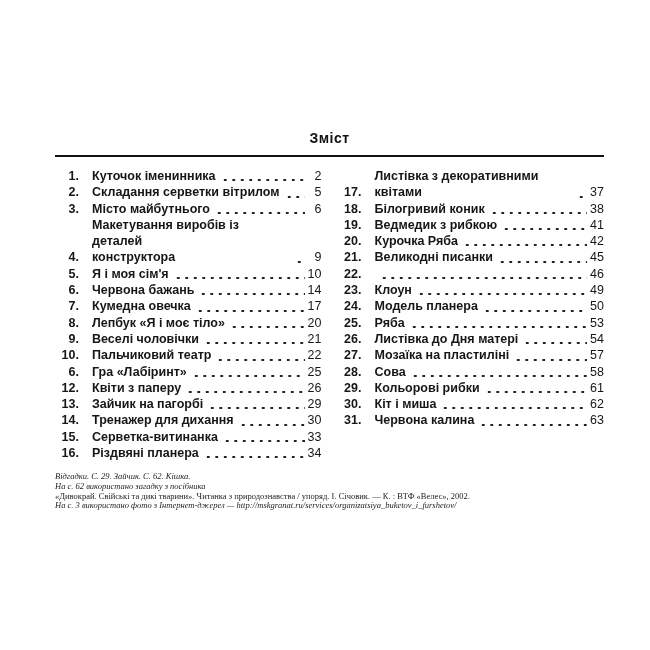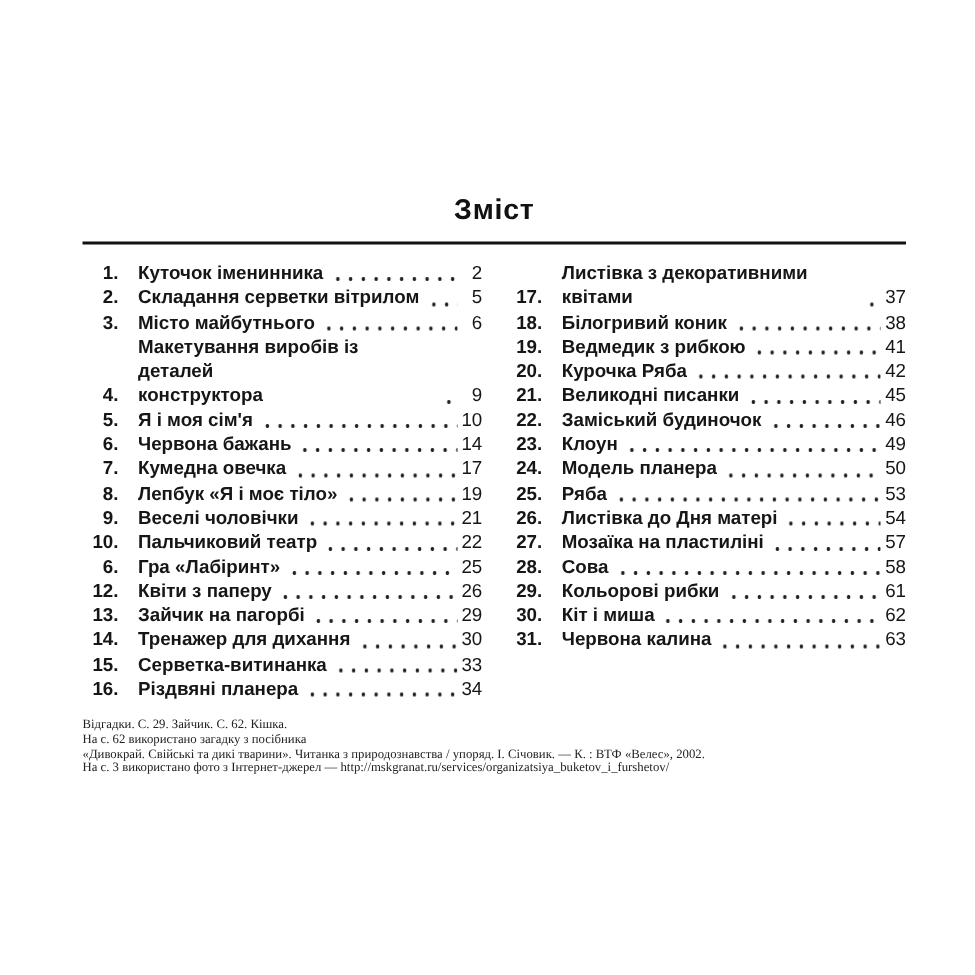--- a/index.html
+++ b/index.html
@@ -11,21 +11,21 @@
     overflow:hidden;
   }
   .sheet{
     box-sizing:border-box;
     width:650px;height:650px;
     padding:130px 46px 0 55px;
   }
   h1.page-title{
     margin:0;
     text-align:center;
-    font-size:19px;
+    font-size:14px;
     font-weight:bold;
     letter-spacing:0.5px;
     color:#111;
   }
   .rule{
     margin-top:9px;
     border-top:2px solid #111;
   }
   .toc{
     display:flex;
@@ -66,21 +66,21 @@
     font-weight:normal;
   }
   .footnotes{
     margin-top:11px;
     font-family:"Liberation Serif",serif;
     font-size:8.5px;
     line-height:9.6px;
     color:#222;
   }
   .footnote{white-space:nowrap;}
-  .footnote.italic{}
+  .footnote.italic{font-style:italic;}
 </style>
 </head>
 <body>
 
 <div class="sheet">
 
   <h1 class="page-title">Зміст</h1>
 
   <div class="rule"></div>
 
@@ -126,21 +126,21 @@
         <div class="toc-row">
     <span class="num">7.</span>
     <span class="title">Кумедна овечка</span>
     <span class="leader"></span>
     <span class="pg">17</span>
   </div>
         <div class="toc-row">
     <span class="num">8.</span>
     <span class="title">Лепбук «Я і моє тіло»</span>
     <span class="leader"></span>
-    <span class="pg">19</span>
+    <span class="pg">20</span>
   </div>
         <div class="toc-row">
     <span class="num">9.</span>
     <span class="title">Веселі чоловічки</span>
     <span class="leader"></span>
     <span class="pg">21</span>
   </div>
         <div class="toc-row">
     <span class="num">10.</span>
     <span class="title">Пальчиковий театр</span>
@@ -210,21 +210,20 @@
     <span class="pg">42</span>
   </div>
         <div class="toc-row">
     <span class="num">21.</span>
     <span class="title">Великодні писанки</span>
     <span class="leader"></span>
     <span class="pg">45</span>
   </div>
         <div class="toc-row">
     <span class="num">22.</span>
-    <span class="title">Заміський будиночок</span>
     <span class="leader"></span>
     <span class="pg">46</span>
   </div>
         <div class="toc-row">
     <span class="num">23.</span>
     <span class="title">Клоун</span>
     <span class="leader"></span>
     <span class="pg">49</span>
   </div>
         <div class="toc-row">

